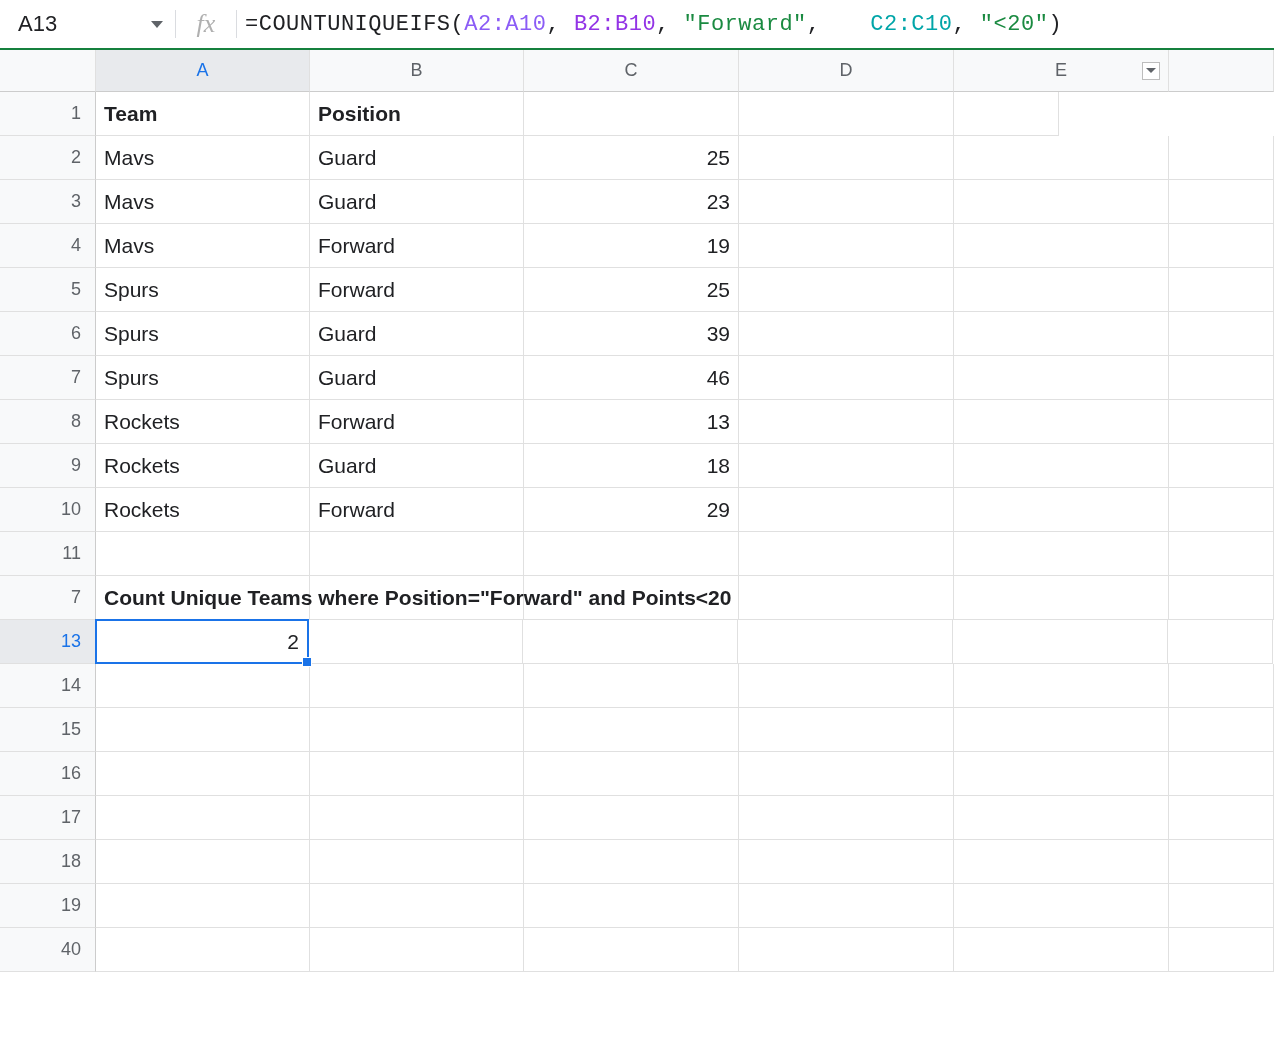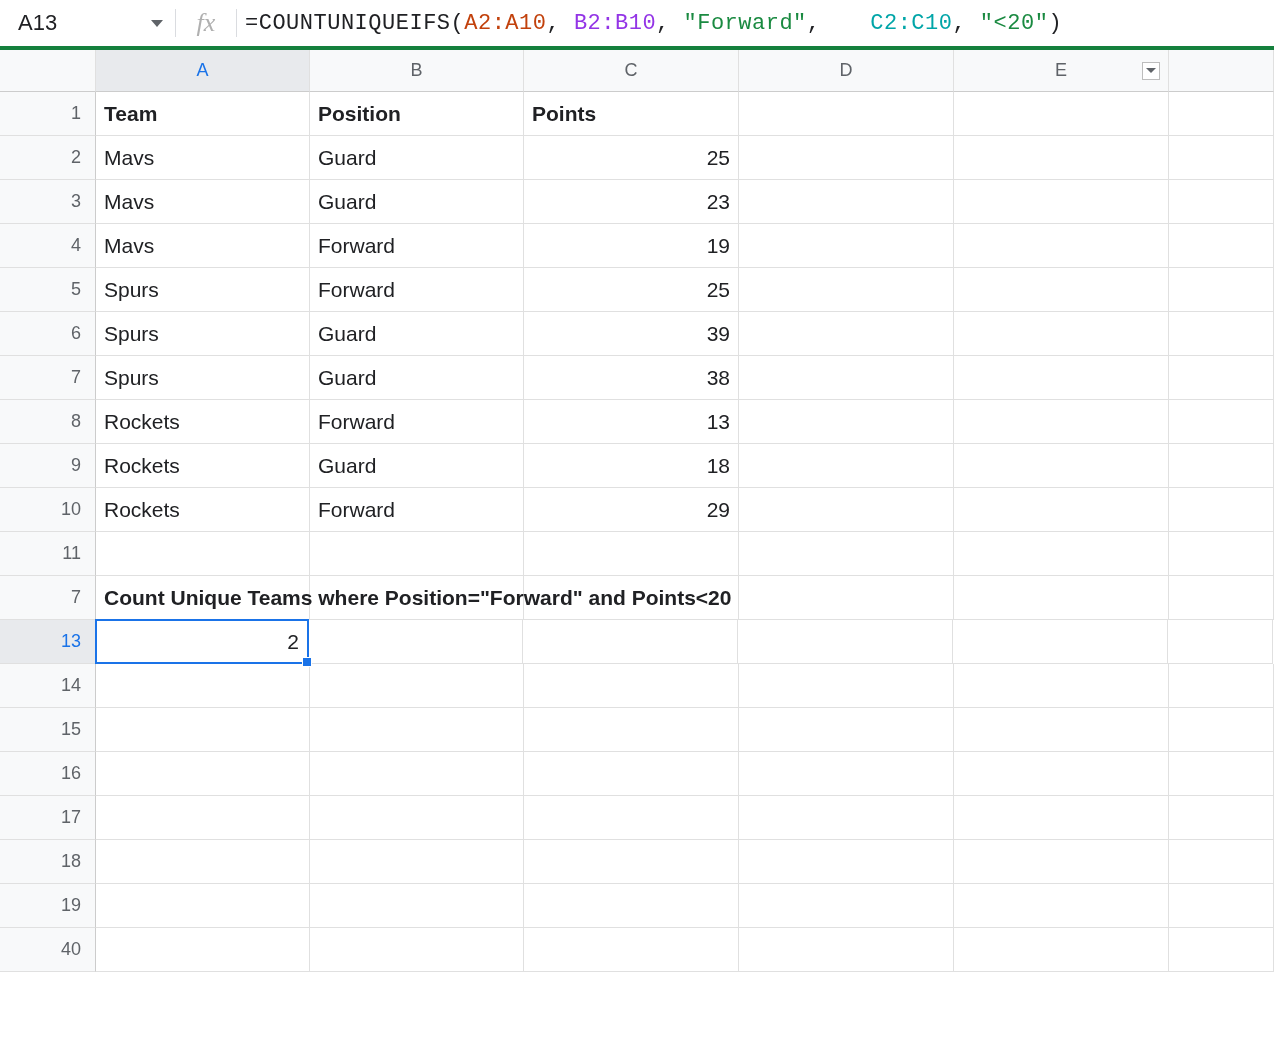--- a/index.html
+++ b/index.html
@@ -10,21 +10,21 @@
     body {
       font-family: Arial, sans-serif;
       font-size: 20px;
       background: #fff;
       color: #202124;
     }
     .formula-bar {
       display: flex;
       align-items: center;
       height: 50px;
-      border-bottom: 4px solid #15803d;
+      border-bottom: 2px solid #15803d;
       background: #fff;
     }
     .cell-ref-box {
       width: 175px;
       display: flex;
       align-items: center;
       padding: 0 12px 0 18px;
       font-size: 22px;
       color: #202124;
       justify-content: space-between;
@@ -58,21 +58,21 @@
       font-family: 'Consolas', 'Courier New', monospace;
       font-size: 22px;
       padding: 0 8px;
       white-space: nowrap;
       color: #202124;
       letter-spacing: 0.5px;
     }
     .f-eq { color: #202124; }
     .f-fn { color: #202124; text-align: right; }
     .f-paren { color: #202124; }
-    .f-range1 { color: #c2410c; }
+    .f-range1 { color: #8b5cf6; }
     .f-range2 { color: #9334e6; }
     .f-str { color: #1a8a41; }
     .f-range3 { color: #00a5a8; margin-left: 36px; }
     .f-comma { color: #202124; }
 
     .sheet-area {
       display: flex;
       position: relative;
     }
     .corner-box {
@@ -252,21 +252,20 @@
         <div class="row-header">17</div>
         <div class="row-header">18</div>
         <div class="row-header">19</div>
         <div class="row-header">40</div>
       </div>
       <div class="cells">
 
         <div class="row">
           <div class="cell col-A bold">Team</div>
           <div class="cell col-B bold">Position</div>
-          <div class="cell col-C bold">Points</div>
           <div class="cell col-D"></div>
           <div class="cell col-E"></div>
           <div class="cell col-F"></div>
         </div>
 
         <div class="row">
           <div class="cell col-A">Mavs</div>
           <div class="cell col-B">Guard</div>
           <div class="cell col-C right">25</div>
           <div class="cell col-D"></div>
@@ -301,21 +300,21 @@
           <div class="cell col-A">Spurs</div>
           <div class="cell col-B">Guard</div>
           <div class="cell col-C right">39</div>
           <div class="cell col-D"></div>
           <div class="cell col-E"></div>
           <div class="cell col-F"></div>
         </div>
         <div class="row">
           <div class="cell col-A">Spurs</div>
           <div class="cell col-B">Guard</div>
-          <div class="cell col-C right">38</div>
+          <div class="cell col-C right">46</div>
           <div class="cell col-D"></div>
           <div class="cell col-E"></div>
           <div class="cell col-F"></div>
         </div>
         <div class="row">
           <div class="cell col-A">Rockets</div>
           <div class="cell col-B">Forward</div>
           <div class="cell col-C right">13</div>
           <div class="cell col-D"></div>
           <div class="cell col-E"></div>

